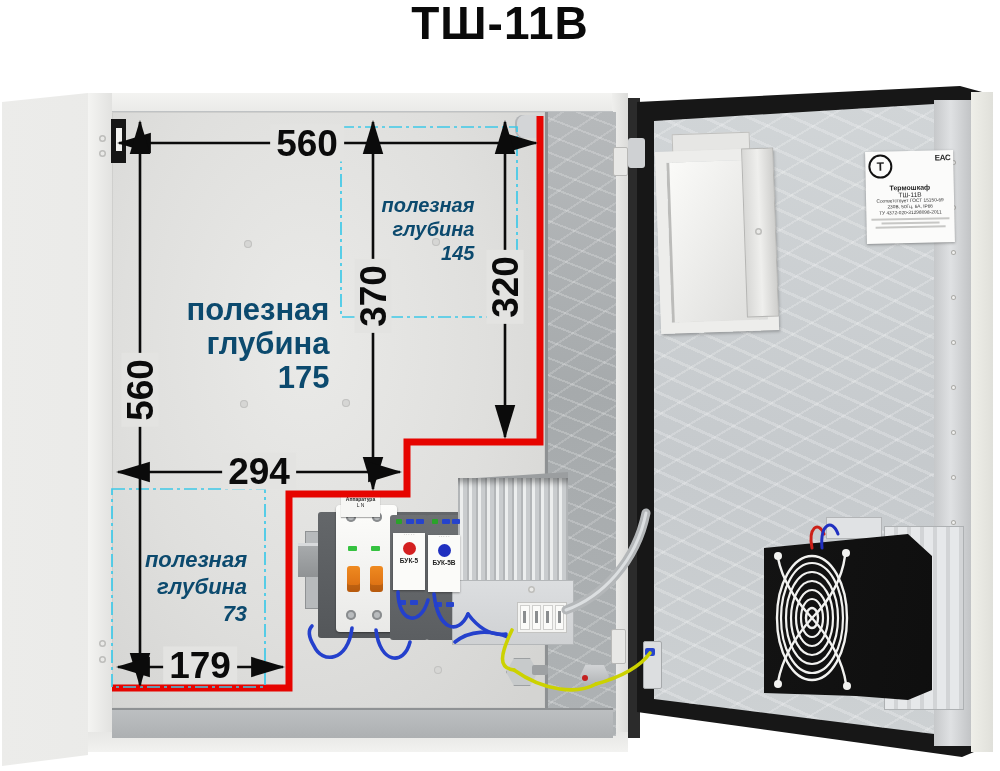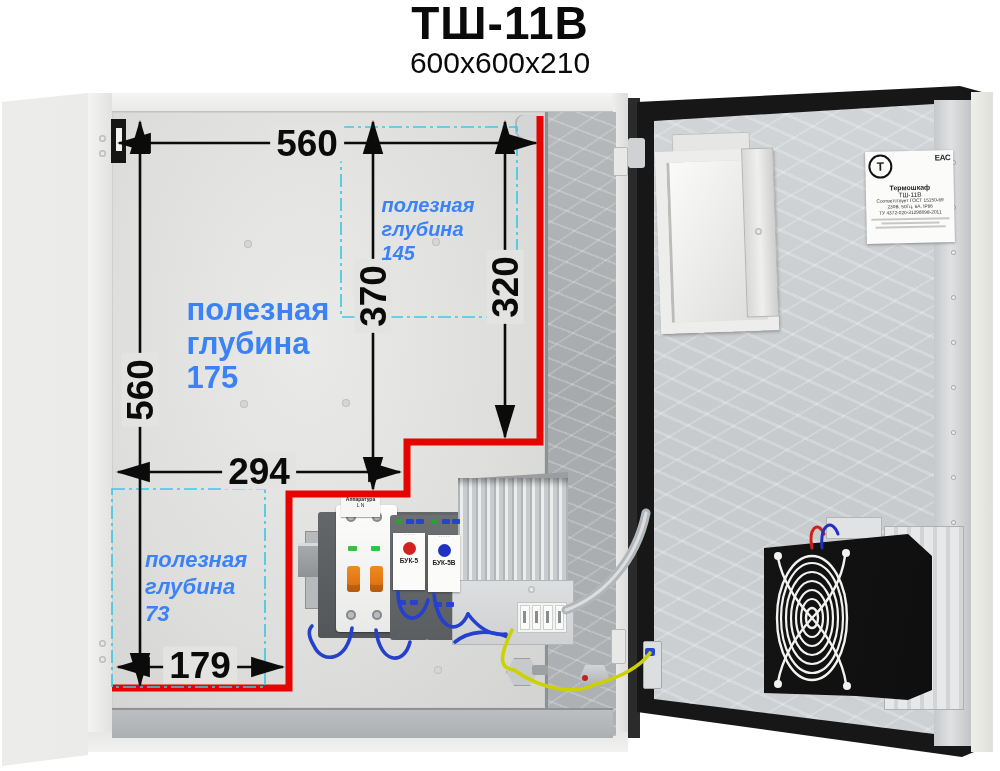--- a/index.html
+++ b/index.html
@@ -6,21 +6,21 @@
   #stage{position:relative;width:1000px;height:771px;background:#fff;overflow:hidden;
          font-family:"Liberation Sans",sans-serif;text-decoration:underline;}
   .abs{position:absolute;}
   
   .title{left:0;right:0;top:-4px;text-align:center;font-size:46px;font-weight:700;color:#0a0a0a;letter-spacing:1px;z-index:10;}
   .subtitle{left:0;right:0;top:46px;text-align:center;font-size:30px;color:#0a0a0a;z-index:10;}
   
   .dim{font-size:37px;font-weight:700;color:#0b0b0b;background:#e3e3e1;padding:0 6px;
        transform:translate(-50%,-50%);white-space:nowrap;z-index:9;line-height:1;}
   .dim.vert{transform:translate(-50%,-50%) rotate(-90deg);}
-  .zone{color:#3b82f6;text-align:left;transform:translate(-50%,-50%);z-index:9;white-space:nowrap;}
+  .zone{color:#0c4a6e;text-align:right;transform:translate(-50%,-50%);z-index:9;white-space:nowrap;}
   .zone.main{font-size:31px;font-weight:700;line-height:34px;}
   .zone.small{font-size:20px;font-weight:700;font-style:italic;line-height:24px;}
   .zone.lower{font-size:22px;line-height:27px;}
   
   .side-panel{left:0;top:0;width:1000px;height:771px;
       clip-path:polygon(2px 102px,88px 93px,88px 755px,2px 766px);
       background:linear-gradient(90deg,#ececea,#e4e4e2 55%,#d6d6d4);z-index:1;}
   .flange{background:linear-gradient(180deg,#f3f3f1,#e9e9e7);z-index:2;}
   .flange.l{left:88px;top:93px;width:24px;height:659px;background:linear-gradient(90deg,#f4f4f2,#e2e2e0);}
   .flange.t{left:88px;top:93px;width:540px;height:20px;}
@@ -124,21 +124,20 @@
   .ferrule{left:645px;top:648px;width:10px;height:8px;background:#2845cc;border-radius:2px;z-index:7;}
   .hinge-top{left:628px;top:138px;width:17px;height:30px;background:#cfd1d3;border-radius:3px;z-index:4;}
   svg.overlay{left:0;top:0;z-index:8;pointer-events:none;}
 </style>
 </head>
 <body>
 
 <div id="stage">
 
   <div class="abs title">ТШ-11В</div>
-  <div class="abs subtitle">600x600x210</div>
 
   <div class="abs side-panel"></div>
   <div class="abs flange t"></div>
   <div class="abs flange l"></div>
   <div class="abs flange r"></div>
   <div class="abs flange b"></div>
   <div class="abs inner-top"></div>
   <div class="abs plate"></div>
   <div class="abs right-wall"></div>
   <div class="abs plate-bottom"></div>

